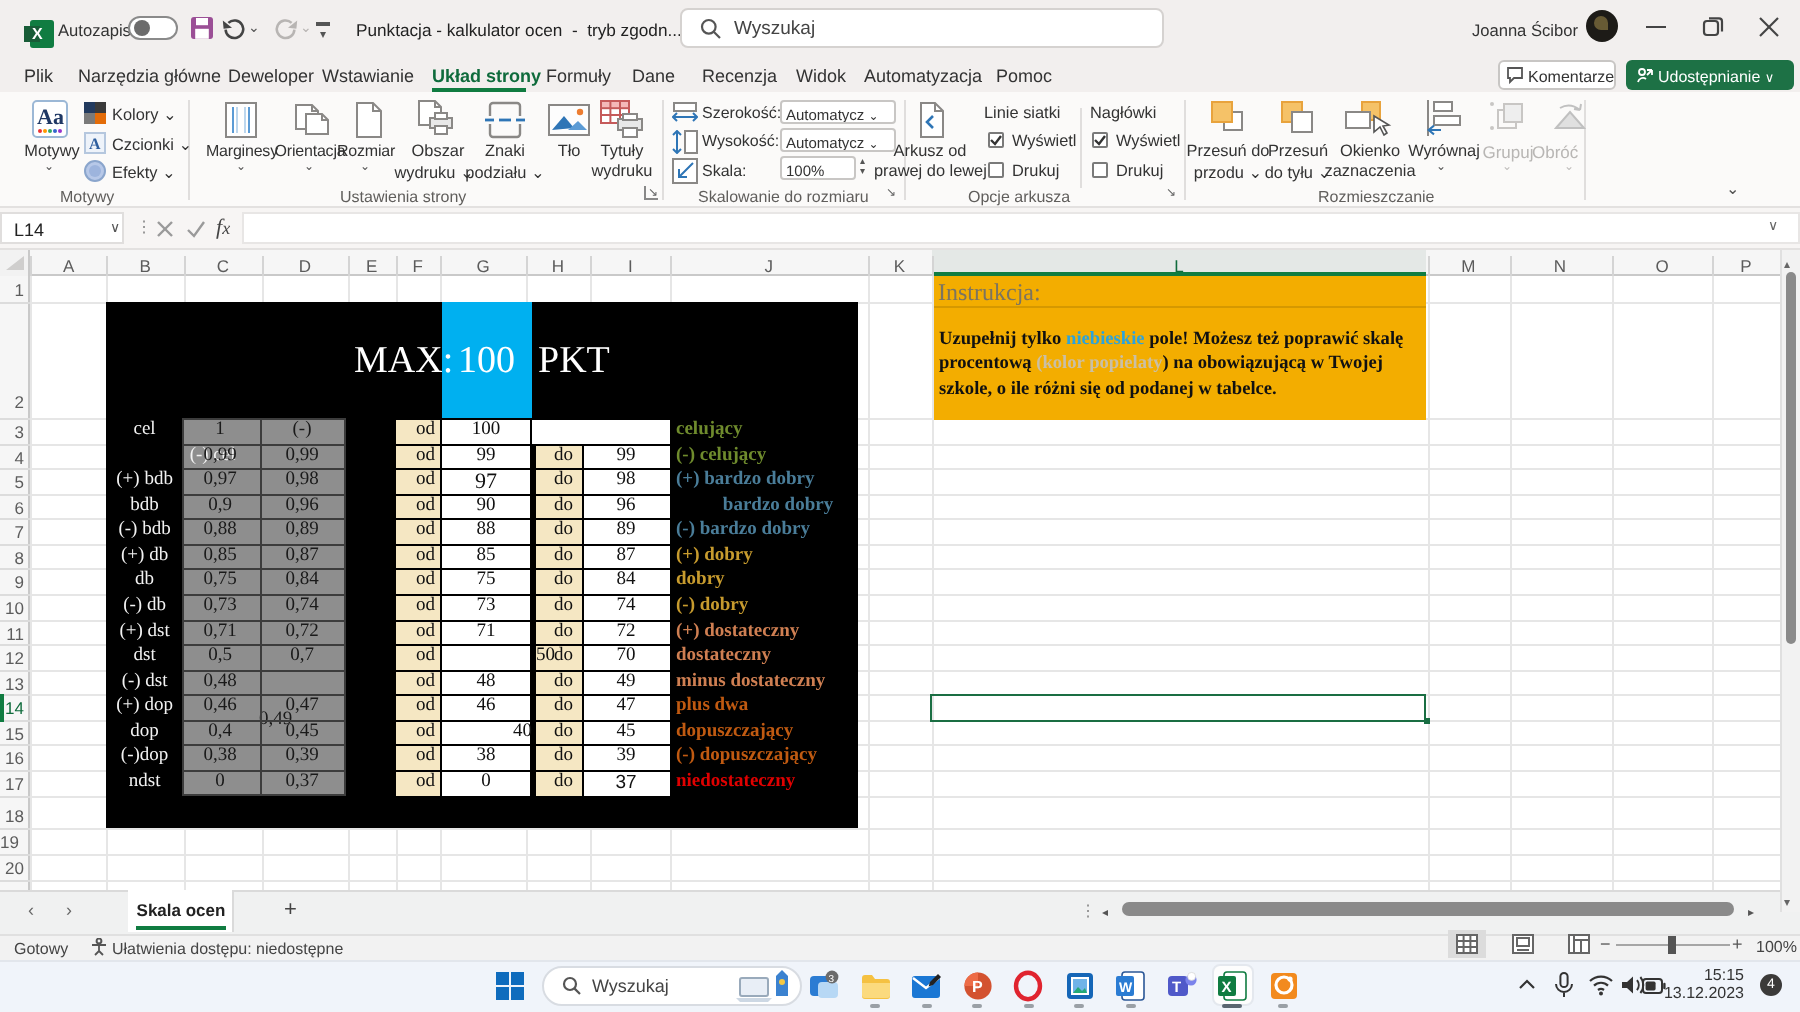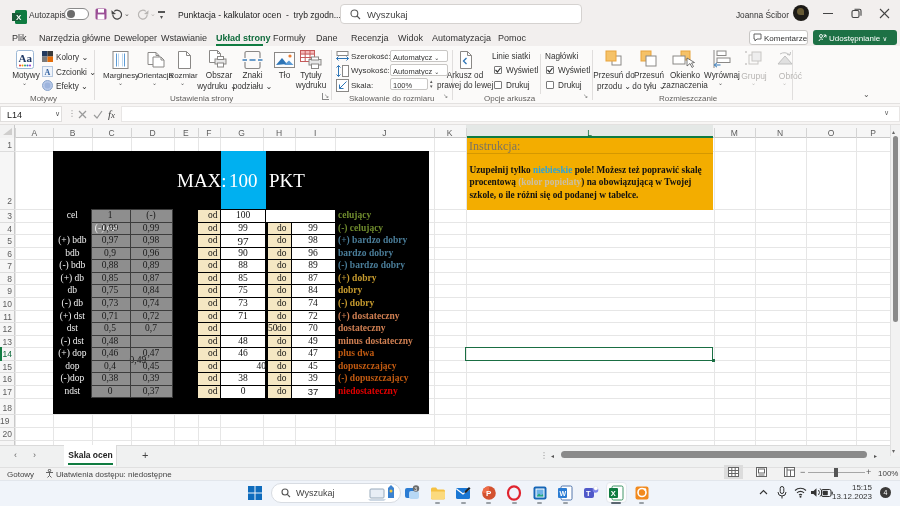--- a/index.html
+++ b/index.html
@@ -275,21 +275,21 @@
   <rect x="8" y="2" width="9" height="9" fill="#eee" stroke="#c8c6c4"></rect>
   <circle cx="2" cy="2" r="1" fill="#c8c6c4"></circle>
     <circle cx="2" cy="14" r="1" fill="#c8c6c4"></circle>
 </svg>
 <div class="abs" style="left:736px;top:71px;width:36px;text-align:center;font-size:8.5px;color:#b8b6b4">Grupuj</div>
 <div class="abs" style="left:751px;top:79px;font-size:6px;color:#c0bebc">⌄</div>
 <svg class="abs" style="left:776px;top:50px" width="18" height="18" viewBox="0 0 18 18">
   <path d="M2 14 l7 -8 7 8 z" fill="#e0e0e0" stroke="#c0c0c0"></path>
   <path d="M4 4 q5 -3 10 1 M14 5 l0.5 -3 M14 5 l-3 -0.5" fill="none" stroke="#c0c0c0"></path>
 </svg>
-<div class="abs" style="left:766px;top:71px;width:36px;text-align:right;font-size:8.5px;color:#b8b6b4">Obróć</div>
+<div class="abs" style="left:766px;top:71px;width:36px;text-align:left;font-size:8.5px;color:#b8b6b4">Obróć</div>
 <div class="abs" style="left:782px;top:79px;font-size:6px;color:#c0bebc">⌄</div>
 <div class="abs" style="left:659px;top:94px;font-size:8px;color:#605e5c">Rozmieszczanie</div>
 <div class="abs" style="left:863px;top:90px;font-size:8px;color:#555">⌄</div>
 <div class="abs" id="fxbar"></div>
 <div class="abs" style="left:0;top:106px;width:62px;height:16px;background:#fff;border:1px solid #e0dedd"></div>
 <div class="abs" style="left:7px;top:110px;font-size:9px;color:#222">L14</div>
 <div class="abs" style="left:55px;top:110px;font-size:7px;color:#555">∨</div>
 <div class="abs" style="left:68px;top:109px;font-size:8px;color:#888">⋮</div>
 <svg class="abs" style="left:78px;top:110px" width="9" height="9" viewBox="0 0 9 9">
     <line x1="1" y1="1" x2="8" y2="8" stroke="#9a9a9a" stroke-width="1.2"></line>
@@ -589,21 +589,21 @@
 <div class="abs" style="left:129.5px;top:247.71px;width:43px;text-align:center;color:#1a1a1a;z-index:4;font-family:'Liberation Serif',serif;font-size:9.5px;">0,96</div>
 <div class="abs" style="left:90.5px;top:246.71px;width:82px;height:1px;background:#3c3c3c;z-index:4"></div>
 <div class="abs" style="left:196.5px;top:246.71px;width:24.5px;height:13.57px;background:#f5e7c3;border:1px solid #000;z-index:4"></div>
 <div class="abs" style="left:196.5px;top:247.71px;width:21px;text-align:right;color:#111;z-index:5;font-family:'Liberation Serif',serif;font-size:9.5px;">od</div>
 <div class="abs" style="left:220px;top:246.71px;width:46px;height:13.57px;background:#fff;border:1px solid #000;z-index:4"></div>
 <div class="abs" style="left:220px;top:247.71px;width:46px;text-align:center;color:#111;z-index:5;font-family:'Liberation Serif',serif;font-size:9.5px;">90</div>
 <div class="abs" style="left:266.5px;top:246.71px;width:25px;height:13.57px;background:#f5e7c3;border:1px solid #000;z-index:4"></div>
 <div class="abs" style="left:266.5px;top:247.71px;width:20px;text-align:right;color:#111;z-index:5;font-family:'Liberation Serif',serif;font-size:9.5px;">do</div>
 <div class="abs" style="left:290.5px;top:246.71px;width:45px;height:13.57px;background:#fff;border:1px solid #000;z-index:4"></div>
 <div class="abs" style="left:290.5px;top:247.71px;width:45px;text-align:center;color:#111;z-index:5;font-family:'Liberation Serif',serif;font-size:9.5px;">96</div>
-<div class="abs" style="left:338px;top:247.71px;width:102px;color:#4a7d99;font-weight:bold;z-index:4;font-family:'Liberation Serif',serif;font-size:9.5px;">bardzo dobry</div>
+<div class="abs" style="left:338px;top:247.71px;width:102px;color:#4a7d99;font-weight:bold;z-index:4;font-family:'Liberation Serif',serif;font-size:9.5px;text-align:center;">bardzo dobry</div>
 <div class="abs" style="left:53.3px;top:260.28px;width:38px;text-align:center;color:#f2f2f2;z-index:4;font-family:'Liberation Serif',serif;font-size:9.5px;">(-) bdb</div>
 <div class="abs" style="left:90.5px;top:260.28px;width:39px;text-align:center;color:#1a1a1a;z-index:4;font-family:'Liberation Serif',serif;font-size:9.5px;">0,88</div>
 <div class="abs" style="left:129.5px;top:260.28px;width:43px;text-align:center;color:#1a1a1a;z-index:4;font-family:'Liberation Serif',serif;font-size:9.5px;">0,89</div>
 <div class="abs" style="left:90.5px;top:259.28px;width:82px;height:1px;background:#3c3c3c;z-index:4"></div>
 <div class="abs" style="left:196.5px;top:259.28px;width:24.5px;height:13.57px;background:#f5e7c3;border:1px solid #000;z-index:4"></div>
 <div class="abs" style="left:196.5px;top:260.28px;width:21px;text-align:right;color:#111;z-index:5;font-family:'Liberation Serif',serif;font-size:9.5px;">od</div>
 <div class="abs" style="left:220px;top:259.28px;width:46px;height:13.57px;background:#fff;border:1px solid #000;z-index:4"></div>
 <div class="abs" style="left:220px;top:260.28px;width:46px;text-align:center;color:#111;z-index:5;font-family:'Liberation Serif',serif;font-size:9.5px;">88</div>
 <div class="abs" style="left:266.5px;top:259.28px;width:25px;height:13.57px;background:#f5e7c3;border:1px solid #000;z-index:4"></div>
 <div class="abs" style="left:266.5px;top:260.28px;width:20px;text-align:right;color:#111;z-index:5;font-family:'Liberation Serif',serif;font-size:9.5px;">do</div>

